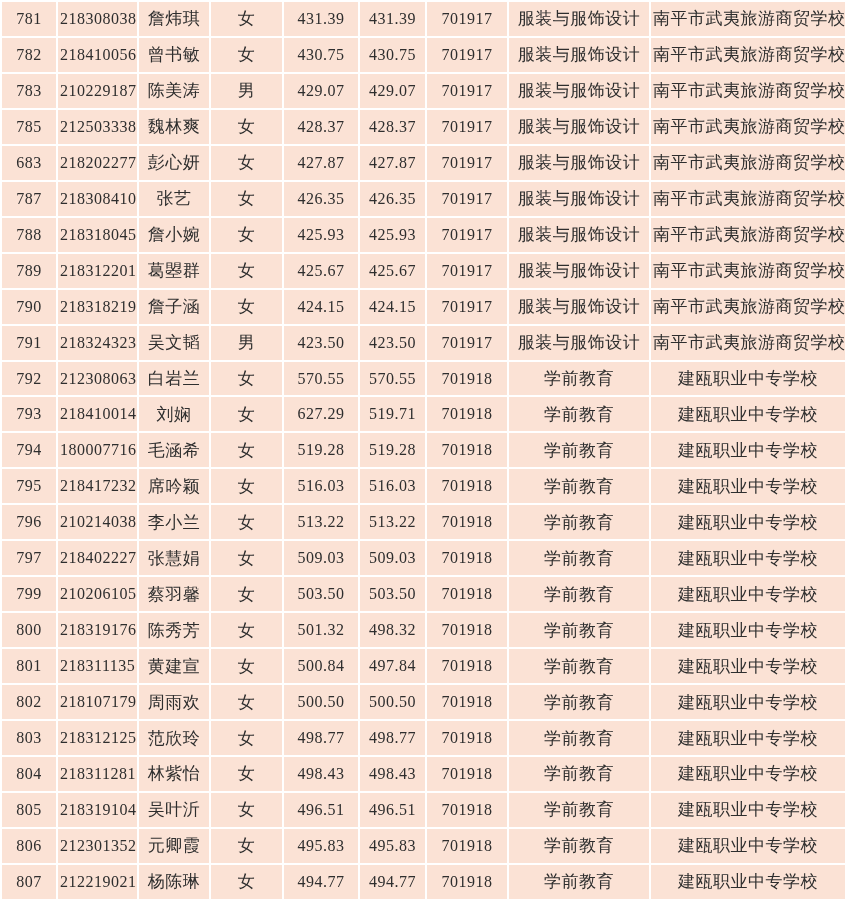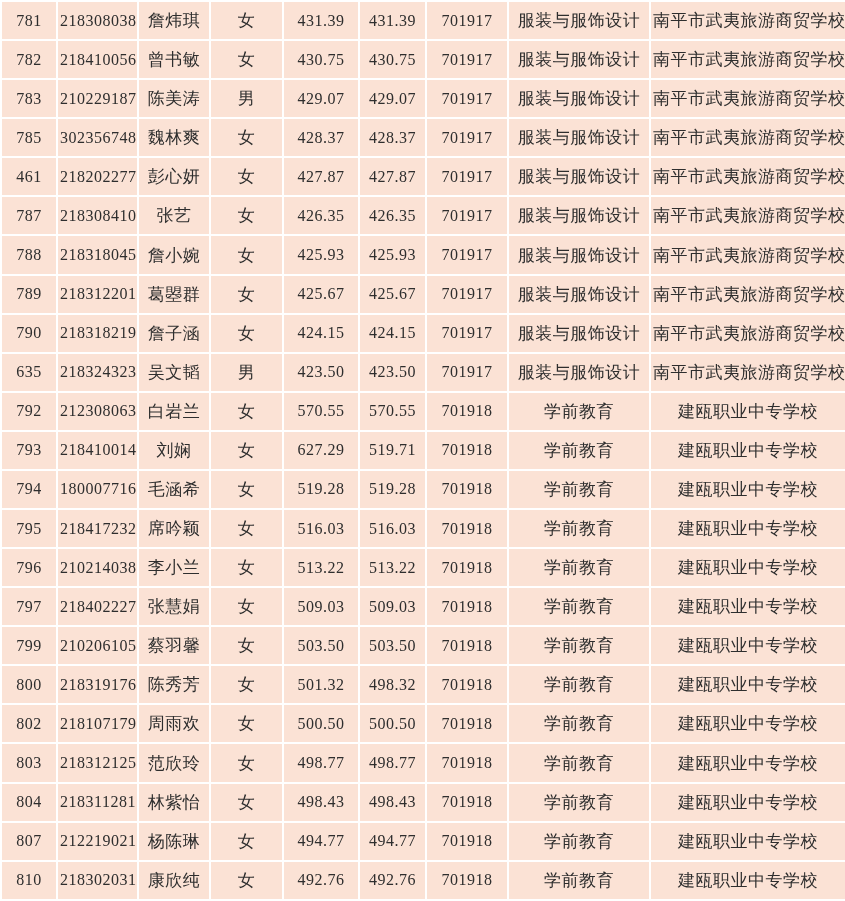--- a/index.html
+++ b/index.html
@@ -88,31 +88,31 @@
     <td class="zh">陈美涛</td>
     <td class="zh">男</td>
     <td class="num">429.07</td>
     <td class="num">429.07</td>
     <td class="num">701917</td>
     <td class="zh">服装与服饰设计</td>
     <td class="zh">南平市武夷旅游商贸学校</td>
   </tr>
       <tr>
     <td class="num">785</td>
-    <td class="num">302356748</td>
+    <td class="num">212503338</td>
     <td class="zh">魏林爽</td>
     <td class="zh">女</td>
     <td class="num">428.37</td>
     <td class="num">428.37</td>
     <td class="num">701917</td>
     <td class="zh">服装与服饰设计</td>
     <td class="zh">南平市武夷旅游商贸学校</td>
   </tr>
       <tr>
-    <td class="num">461</td>
+    <td class="num">683</td>
     <td class="num">218202277</td>
     <td class="zh">彭心妍</td>
     <td class="zh">女</td>
     <td class="num">427.87</td>
     <td class="num">427.87</td>
     <td class="num">701917</td>
     <td class="zh">服装与服饰设计</td>
     <td class="zh">南平市武夷旅游商贸学校</td>
   </tr>
       <tr>
@@ -153,21 +153,21 @@
     <td class="num">218318219</td>
     <td class="zh">詹子涵</td>
     <td class="zh">女</td>
     <td class="num">424.15</td>
     <td class="num">424.15</td>
     <td class="num">701917</td>
     <td class="zh">服装与服饰设计</td>
     <td class="zh">南平市武夷旅游商贸学校</td>
   </tr>
       <tr>
-    <td class="num">635</td>
+    <td class="num">791</td>
     <td class="num">218324323</td>
     <td class="zh">吴文韬</td>
     <td class="zh">男</td>
     <td class="num">423.50</td>
     <td class="num">423.50</td>
     <td class="num">701917</td>
     <td class="zh">服装与服饰设计</td>
     <td class="zh">南平市武夷旅游商贸学校</td>
   </tr>
       <tr>
@@ -252,20 +252,31 @@
     <td class="num">218319176</td>
     <td class="zh">陈秀芳</td>
     <td class="zh">女</td>
     <td class="num">501.32</td>
     <td class="num">498.32</td>
     <td class="num">701918</td>
     <td class="zh">学前教育</td>
     <td class="zh">建瓯职业中专学校</td>
   </tr>
       <tr>
+    <td class="num">801</td>
+    <td class="num">218311135</td>
+    <td class="zh">黄建宣</td>
+    <td class="zh">女</td>
+    <td class="num">500.84</td>
+    <td class="num">497.84</td>
+    <td class="num">701918</td>
+    <td class="zh">学前教育</td>
+    <td class="zh">建瓯职业中专学校</td>
+  </tr>
+      <tr>
     <td class="num">802</td>
     <td class="num">218107179</td>
     <td class="zh">周雨欢</td>
     <td class="zh">女</td>
     <td class="num">500.50</td>
     <td class="num">500.50</td>
     <td class="num">701918</td>
     <td class="zh">学前教育</td>
     <td class="zh">建瓯职业中专学校</td>
   </tr>
@@ -285,35 +296,46 @@
     <td class="num">218311281</td>
     <td class="zh">林紫怡</td>
     <td class="zh">女</td>
     <td class="num">498.43</td>
     <td class="num">498.43</td>
     <td class="num">701918</td>
     <td class="zh">学前教育</td>
     <td class="zh">建瓯职业中专学校</td>
   </tr>
       <tr>
+    <td class="num">805</td>
+    <td class="num">218319104</td>
+    <td class="zh">吴叶沂</td>
+    <td class="zh">女</td>
+    <td class="num">496.51</td>
+    <td class="num">496.51</td>
+    <td class="num">701918</td>
+    <td class="zh">学前教育</td>
+    <td class="zh">建瓯职业中专学校</td>
+  </tr>
+      <tr>
+    <td class="num">806</td>
+    <td class="num">212301352</td>
+    <td class="zh">元卿霞</td>
+    <td class="zh">女</td>
+    <td class="num">495.83</td>
+    <td class="num">495.83</td>
+    <td class="num">701918</td>
+    <td class="zh">学前教育</td>
+    <td class="zh">建瓯职业中专学校</td>
+  </tr>
+      <tr>
     <td class="num">807</td>
     <td class="num">212219021</td>
     <td class="zh">杨陈琳</td>
     <td class="zh">女</td>
     <td class="num">494.77</td>
     <td class="num">494.77</td>
-    <td class="num">701918</td>
-    <td class="zh">学前教育</td>
-    <td class="zh">建瓯职业中专学校</td>
-  </tr>
-      <tr>
-    <td class="num">810</td>
-    <td class="num">218302031</td>
-    <td class="zh">康欣纯</td>
-    <td class="zh">女</td>
-    <td class="num">492.76</td>
-    <td class="num">492.76</td>
     <td class="num">701918</td>
     <td class="zh">学前教育</td>
     <td class="zh">建瓯职业中专学校</td>
   </tr>
     </tbody>
 </table>
 
 </body></html>

